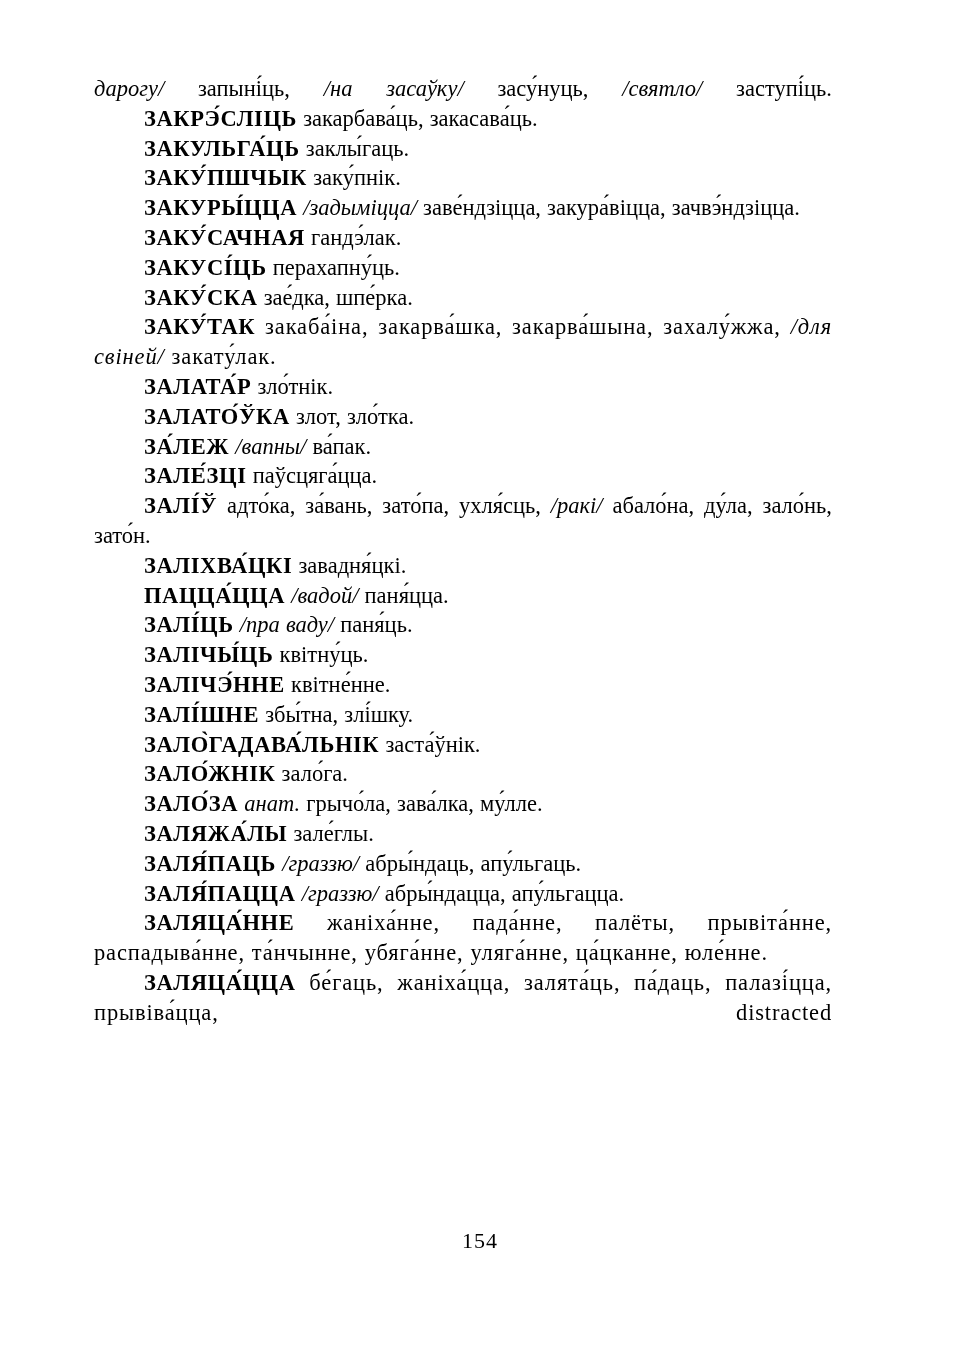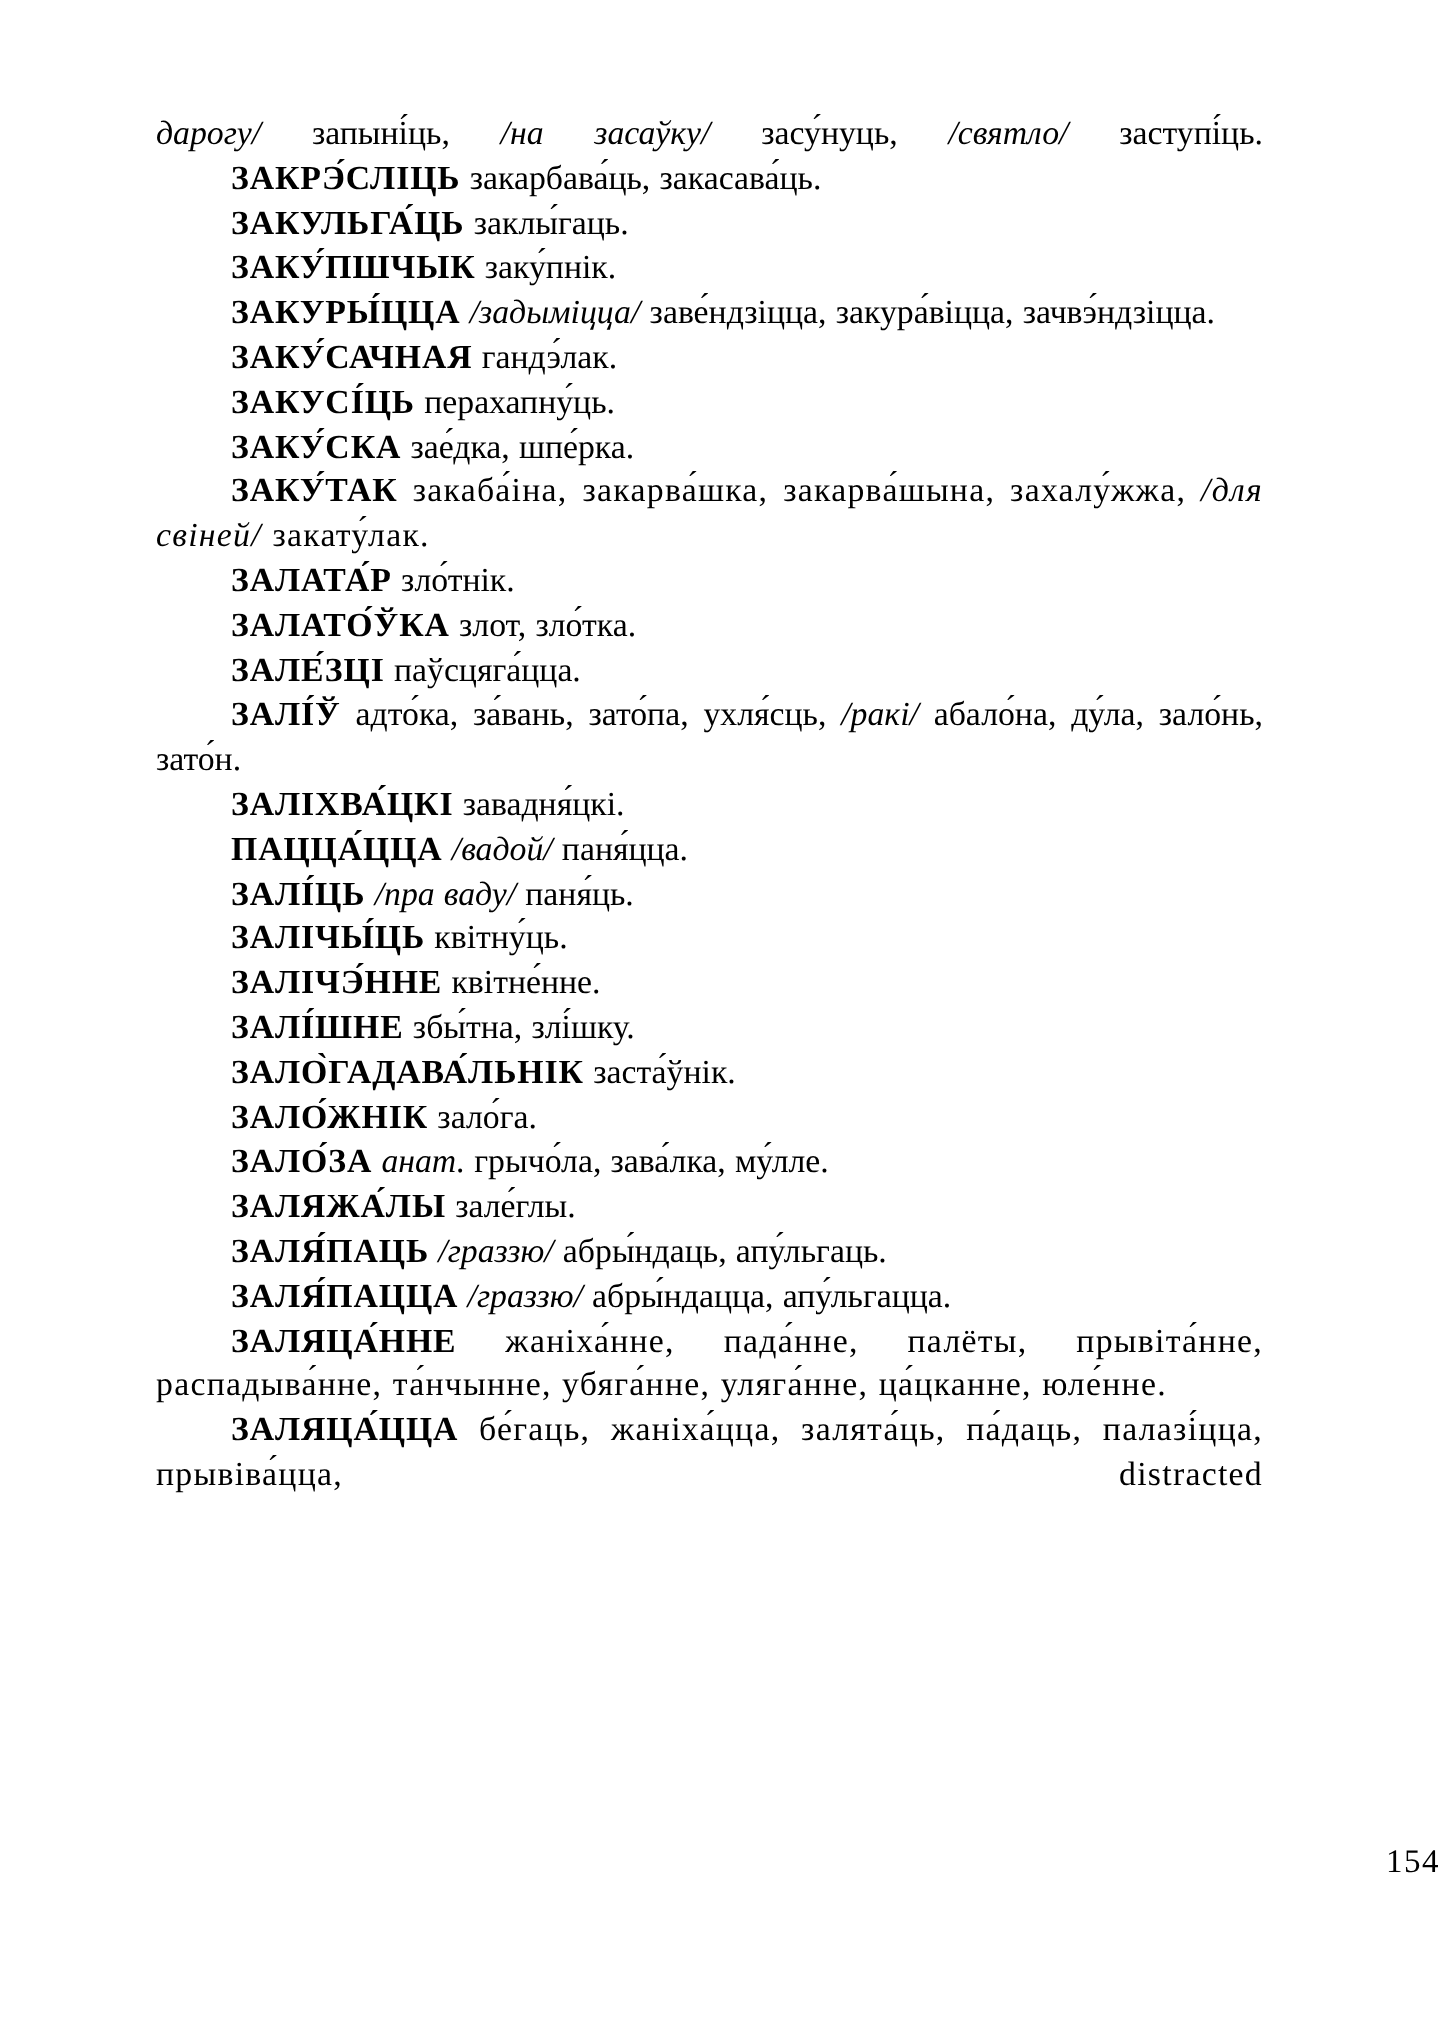--- a/index.html
+++ b/index.html
@@ -20,21 +20,21 @@
     position: absolute;
     left: 0;
     top: 0;
     width: 960px;
     height: 1354px;
     background: #fff;
   }
 
   #text-column {
     position: absolute;
-    left: 104px;
+    left: 94px;
     top: 74px;
     width: 738px;
   }
 
   
   .entry {
     margin: 0;
     padding: 0;
     font-size: 22.5px;
     line-height: 29.8px;
@@ -66,21 +66,21 @@
   
   .tracked {
     letter-spacing: 0.85px;
   }
 
   #page-number {
     position: absolute;
     left: 0;
     top: 1228px;
     width: 960px;
-    text-align: right;
+    text-align: center;
     font-size: 22px;
     font-family: "Liberation Serif", "DejaVu Serif", serif;
     letter-spacing: 1px;
   }
 </style>
 </head>
 <body>
 
 <div id="page">
 
@@ -124,20 +124,23 @@
     </p>
 
     <p class="entry">
       <span class="headword">ЗАЛАТА́Р</span><span class="plain"> зло́тнік.</span>
     </p>
 
     <p class="entry">
       <span class="headword">ЗАЛАТО́ЎКА</span><span class="plain"> злот, зло́тка.</span>
     </p>
 
+    <p class="entry">
+      <span class="headword">ЗА́ЛЕЖ</span><span class="plain"> </span><span class="gloss-italic">/вапны/</span><span class="plain"> ва́пак.</span>
+    </p>
 
     <p class="entry">
       <span class="headword">ЗАЛЕ́ЗЦІ</span><span class="plain"> паўсцяга́цца.</span>
     </p>
 
     <p class="entry">
       <span class="headword">ЗАЛІ́Ў</span><span class="plain"> адто́ка, за́вань, зато́па, ухля́сць, </span><span class="gloss-italic">/ракі/</span><span class="plain"> абало́на, ду́ла, зало́нь, зато́н.</span>
     </p>
 
     <p class="entry">

